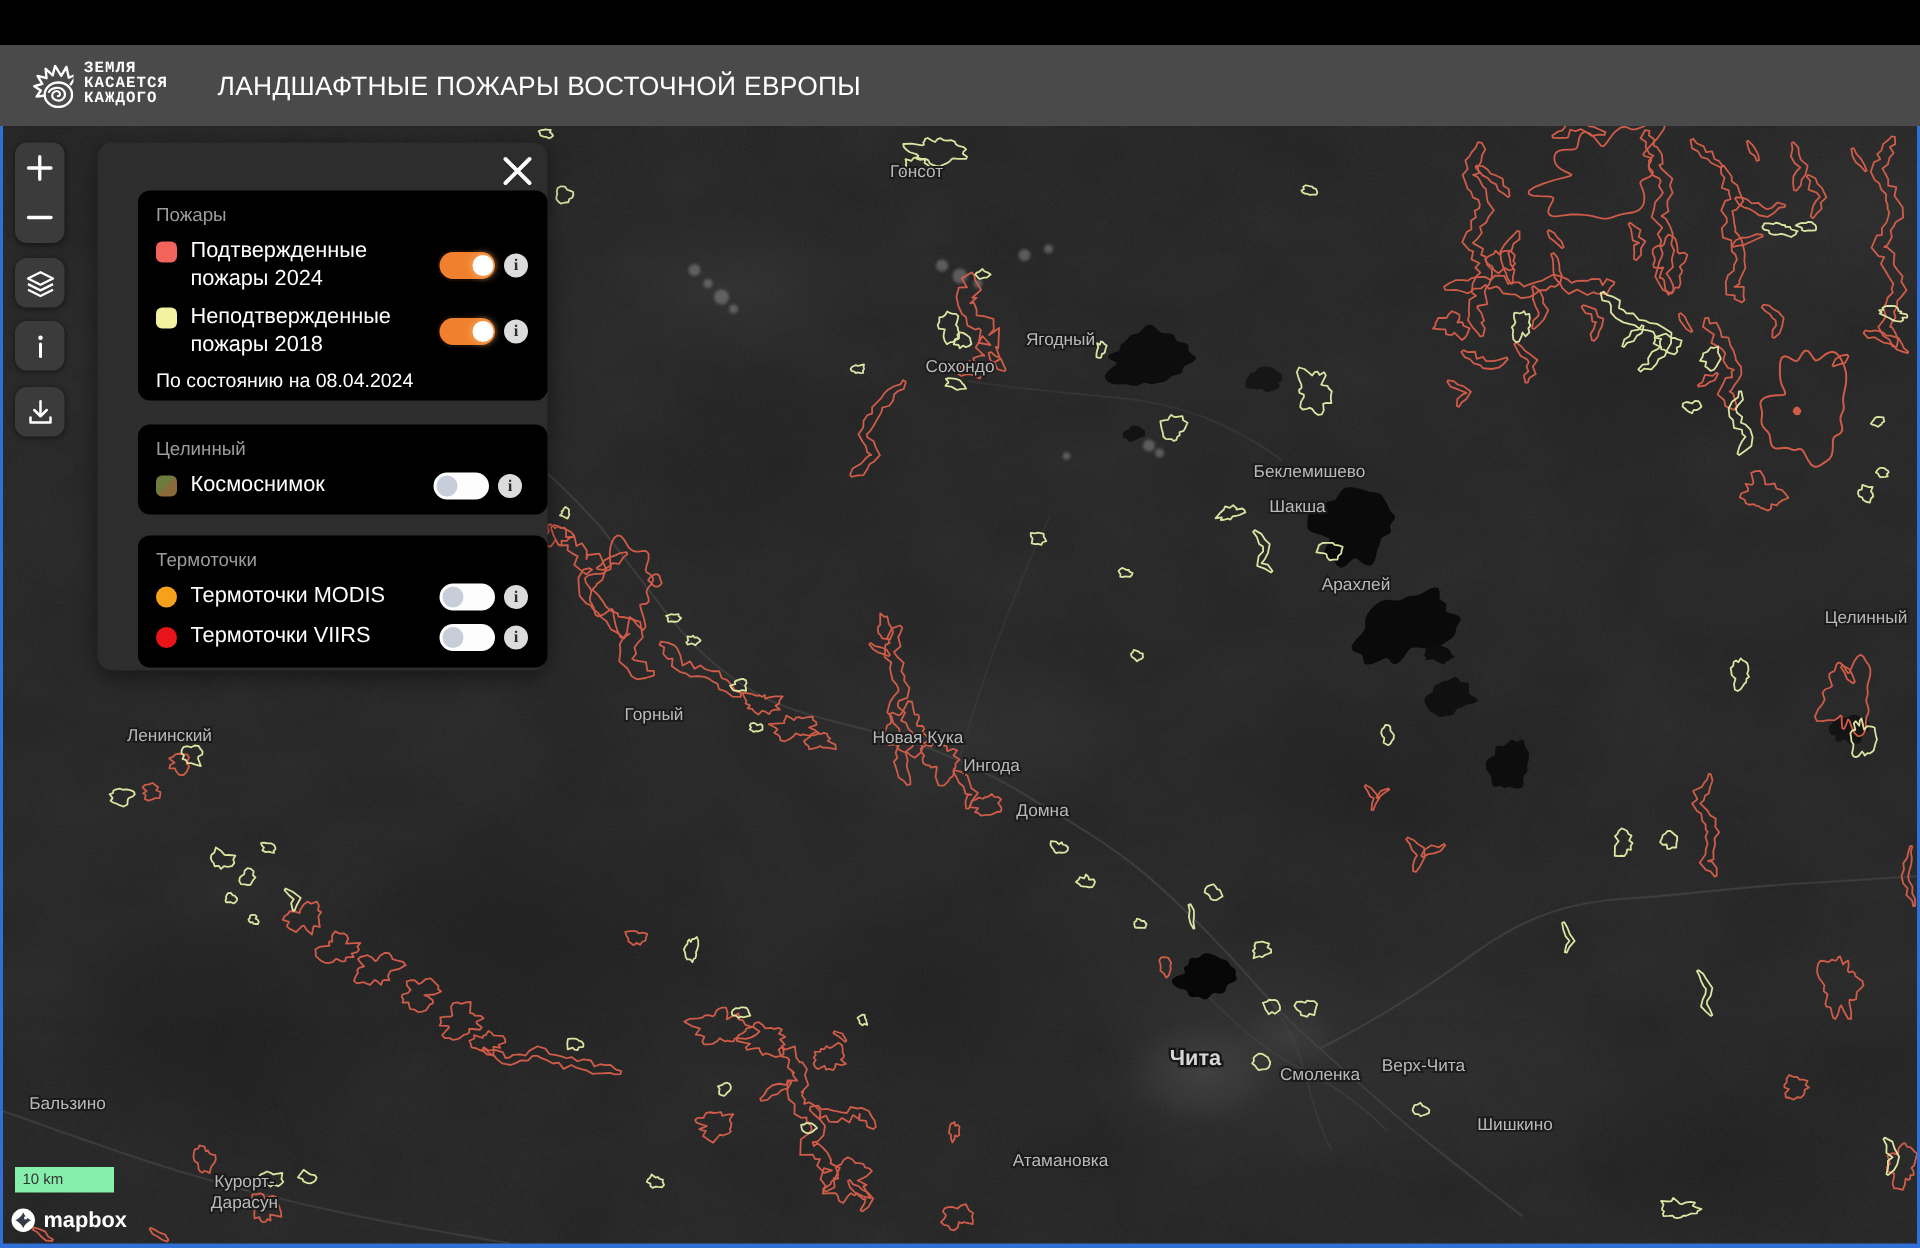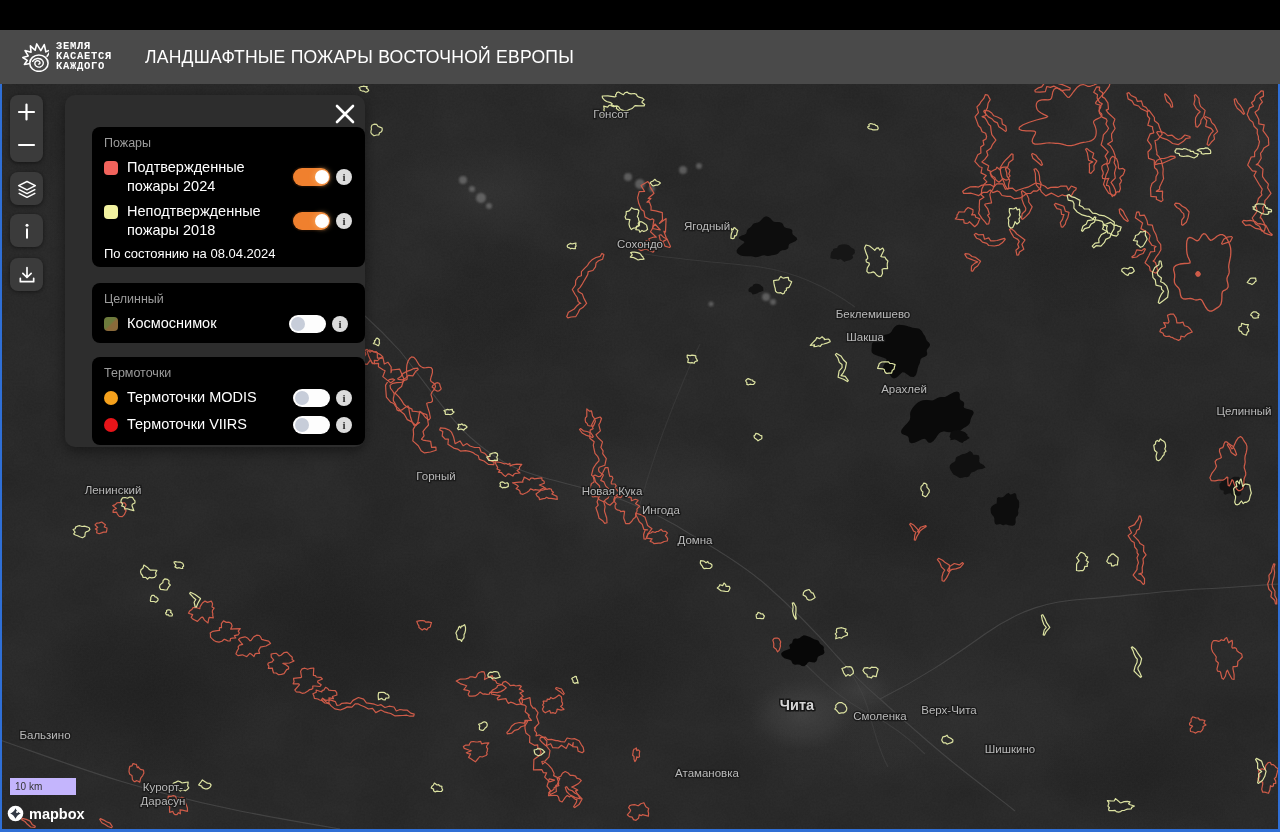--- a/index.html
+++ b/index.html
@@ -41,21 +41,21 @@
 .tgl.off::after { content:""; position:absolute; left:1.5px; top:2px; width:14px; height:14px;
   border-radius:50%; background:#c7cdd9; }
 .info { width:16px; height:16px; border-radius:50%; background:#dcdcdc; color:#2d2d2d; flex:none;
   font-size:11px; font-weight:bold; text-align:center; line-height:16px; font-family:"Liberation Serif",serif; }
 .date { color:#fff; font-size:13px; margin-top:4px; }
 
 .ctl { position:absolute; left:10px; width:33px; background:#3b3b3b; border-radius:8px; z-index:45;
   box-shadow:0 1px 4px rgba(0,0,0,.5); color:#fff; display:flex; flex-direction:column;
   align-items:center; justify-content:center; }
 
-.scale { position:absolute; left:10px; top:778px; width:66px; height:17px; background:#c4b5fd;
+.scale { position:absolute; left:10px; top:778px; width:66px; height:17px; background:#86efac;
   z-index:30; color:#333; font-size:10px; line-height:17px; padding-left:5px; }
 .mblogo { position:absolute; left:7px; top:805px; z-index:30; display:flex; align-items:center; }
 .mbtext { color:#fff; font-size:14.5px; font-weight:bold; letter-spacing:0px; margin-left:5px; }
 .attrib { position:absolute; right:2px; top:812px; height:16px; background:rgba(255,255,255,.55);
   z-index:30; font-size:10.5px; color:#2b2b2b; line-height:16px; padding:0 6px; letter-spacing:-0.1px; }
 .attrib b { color:#1f1f1f; }
 </style></head>
 <body>
 <div class="stage">
 <div class="mapwrap">

